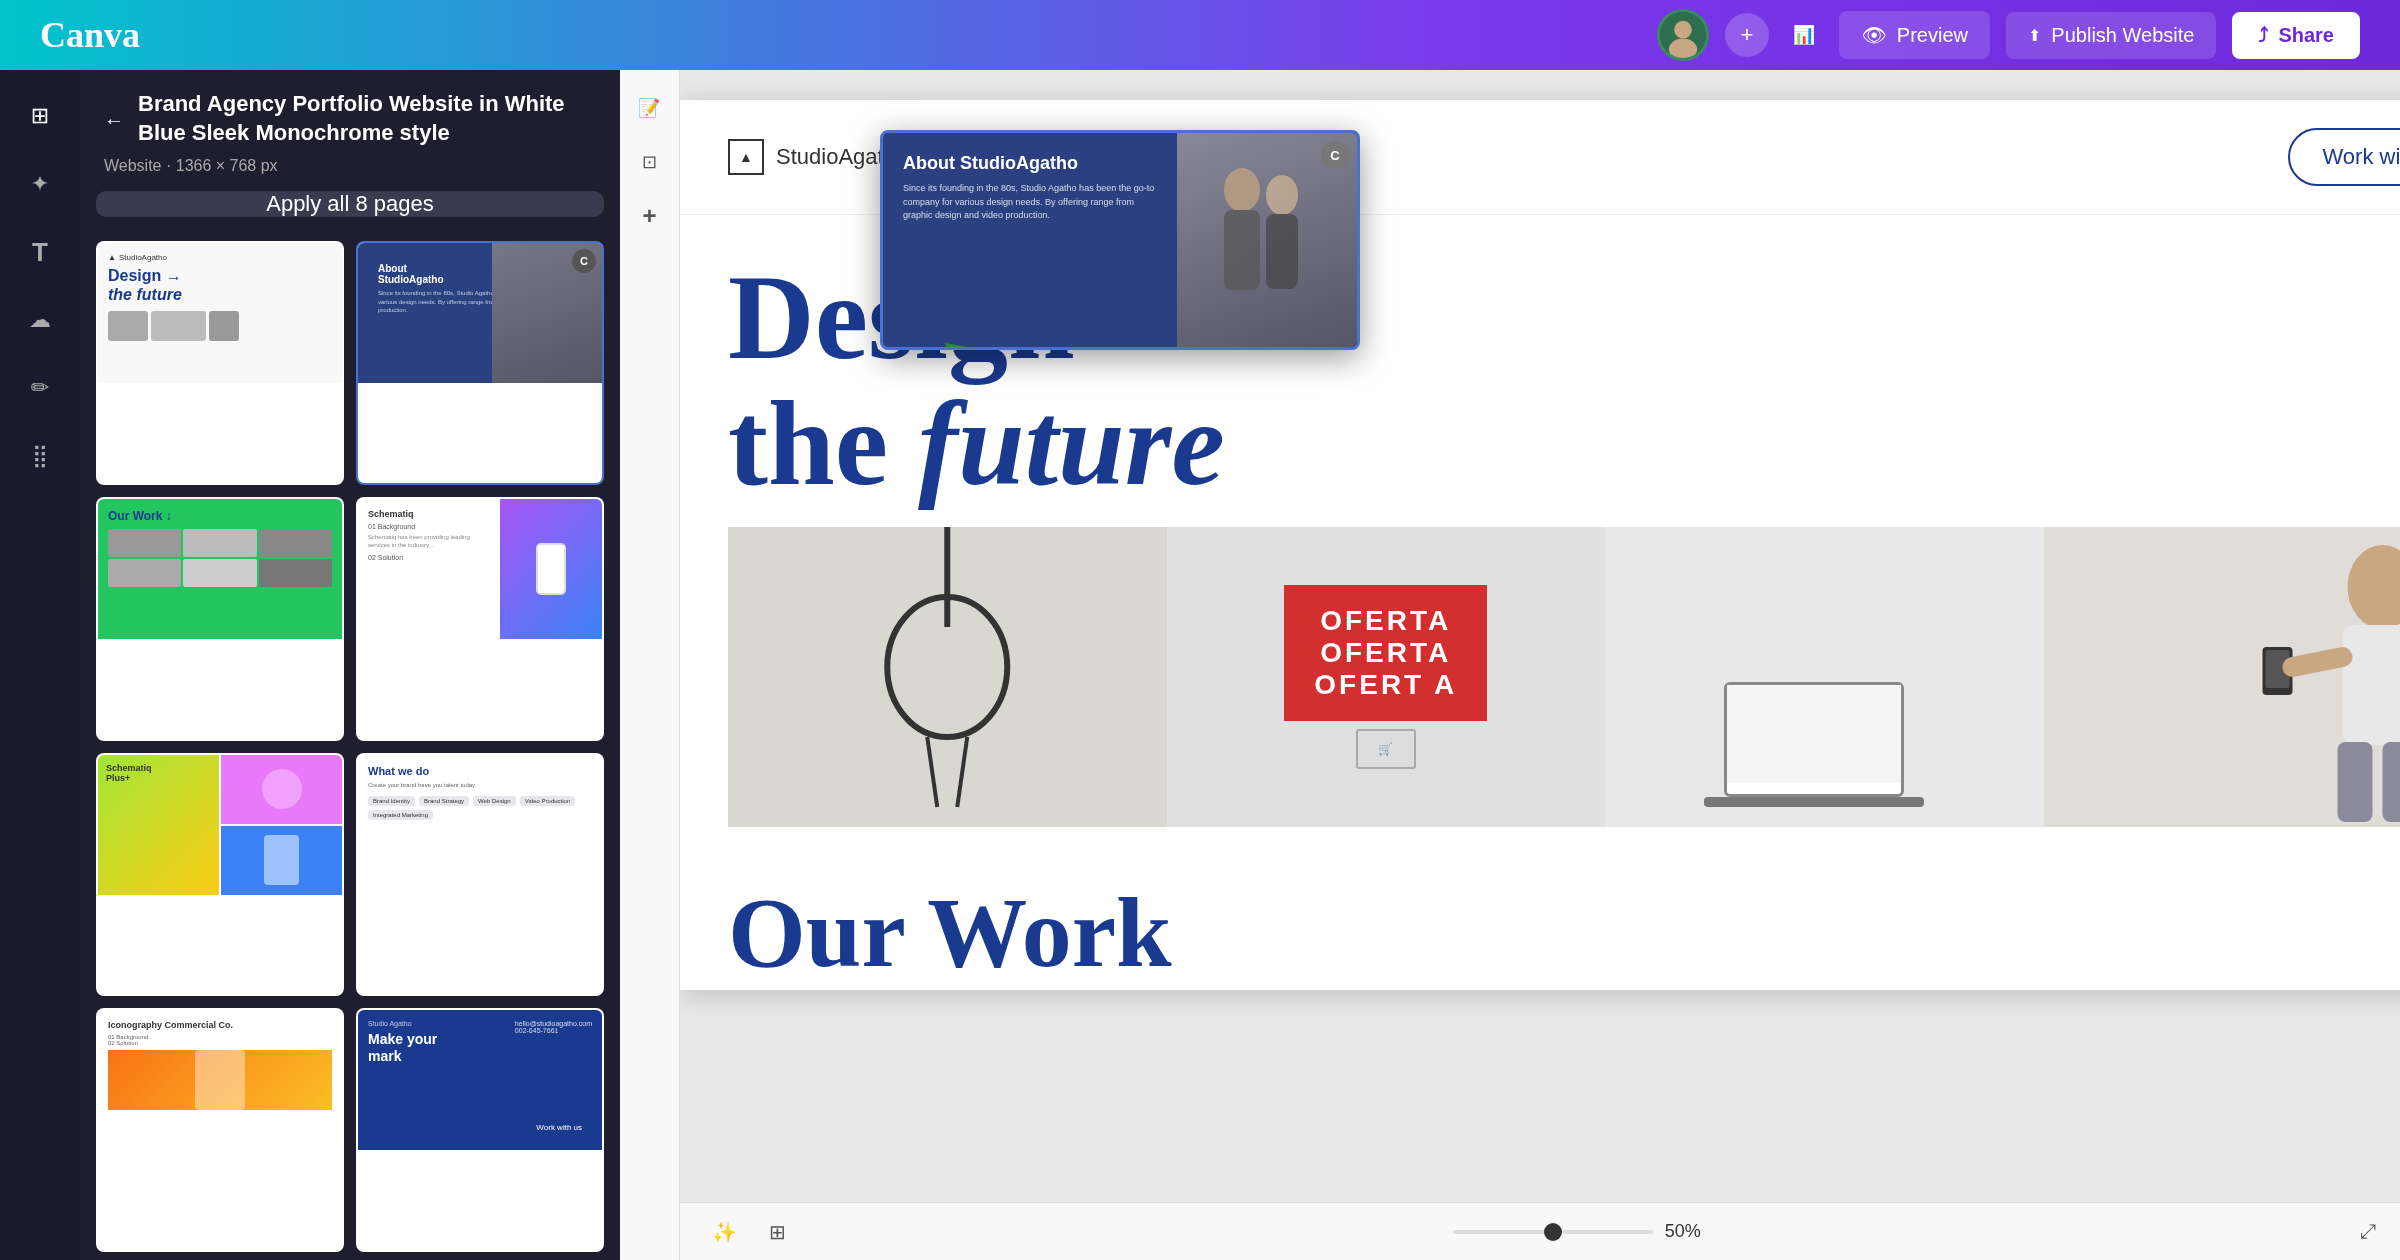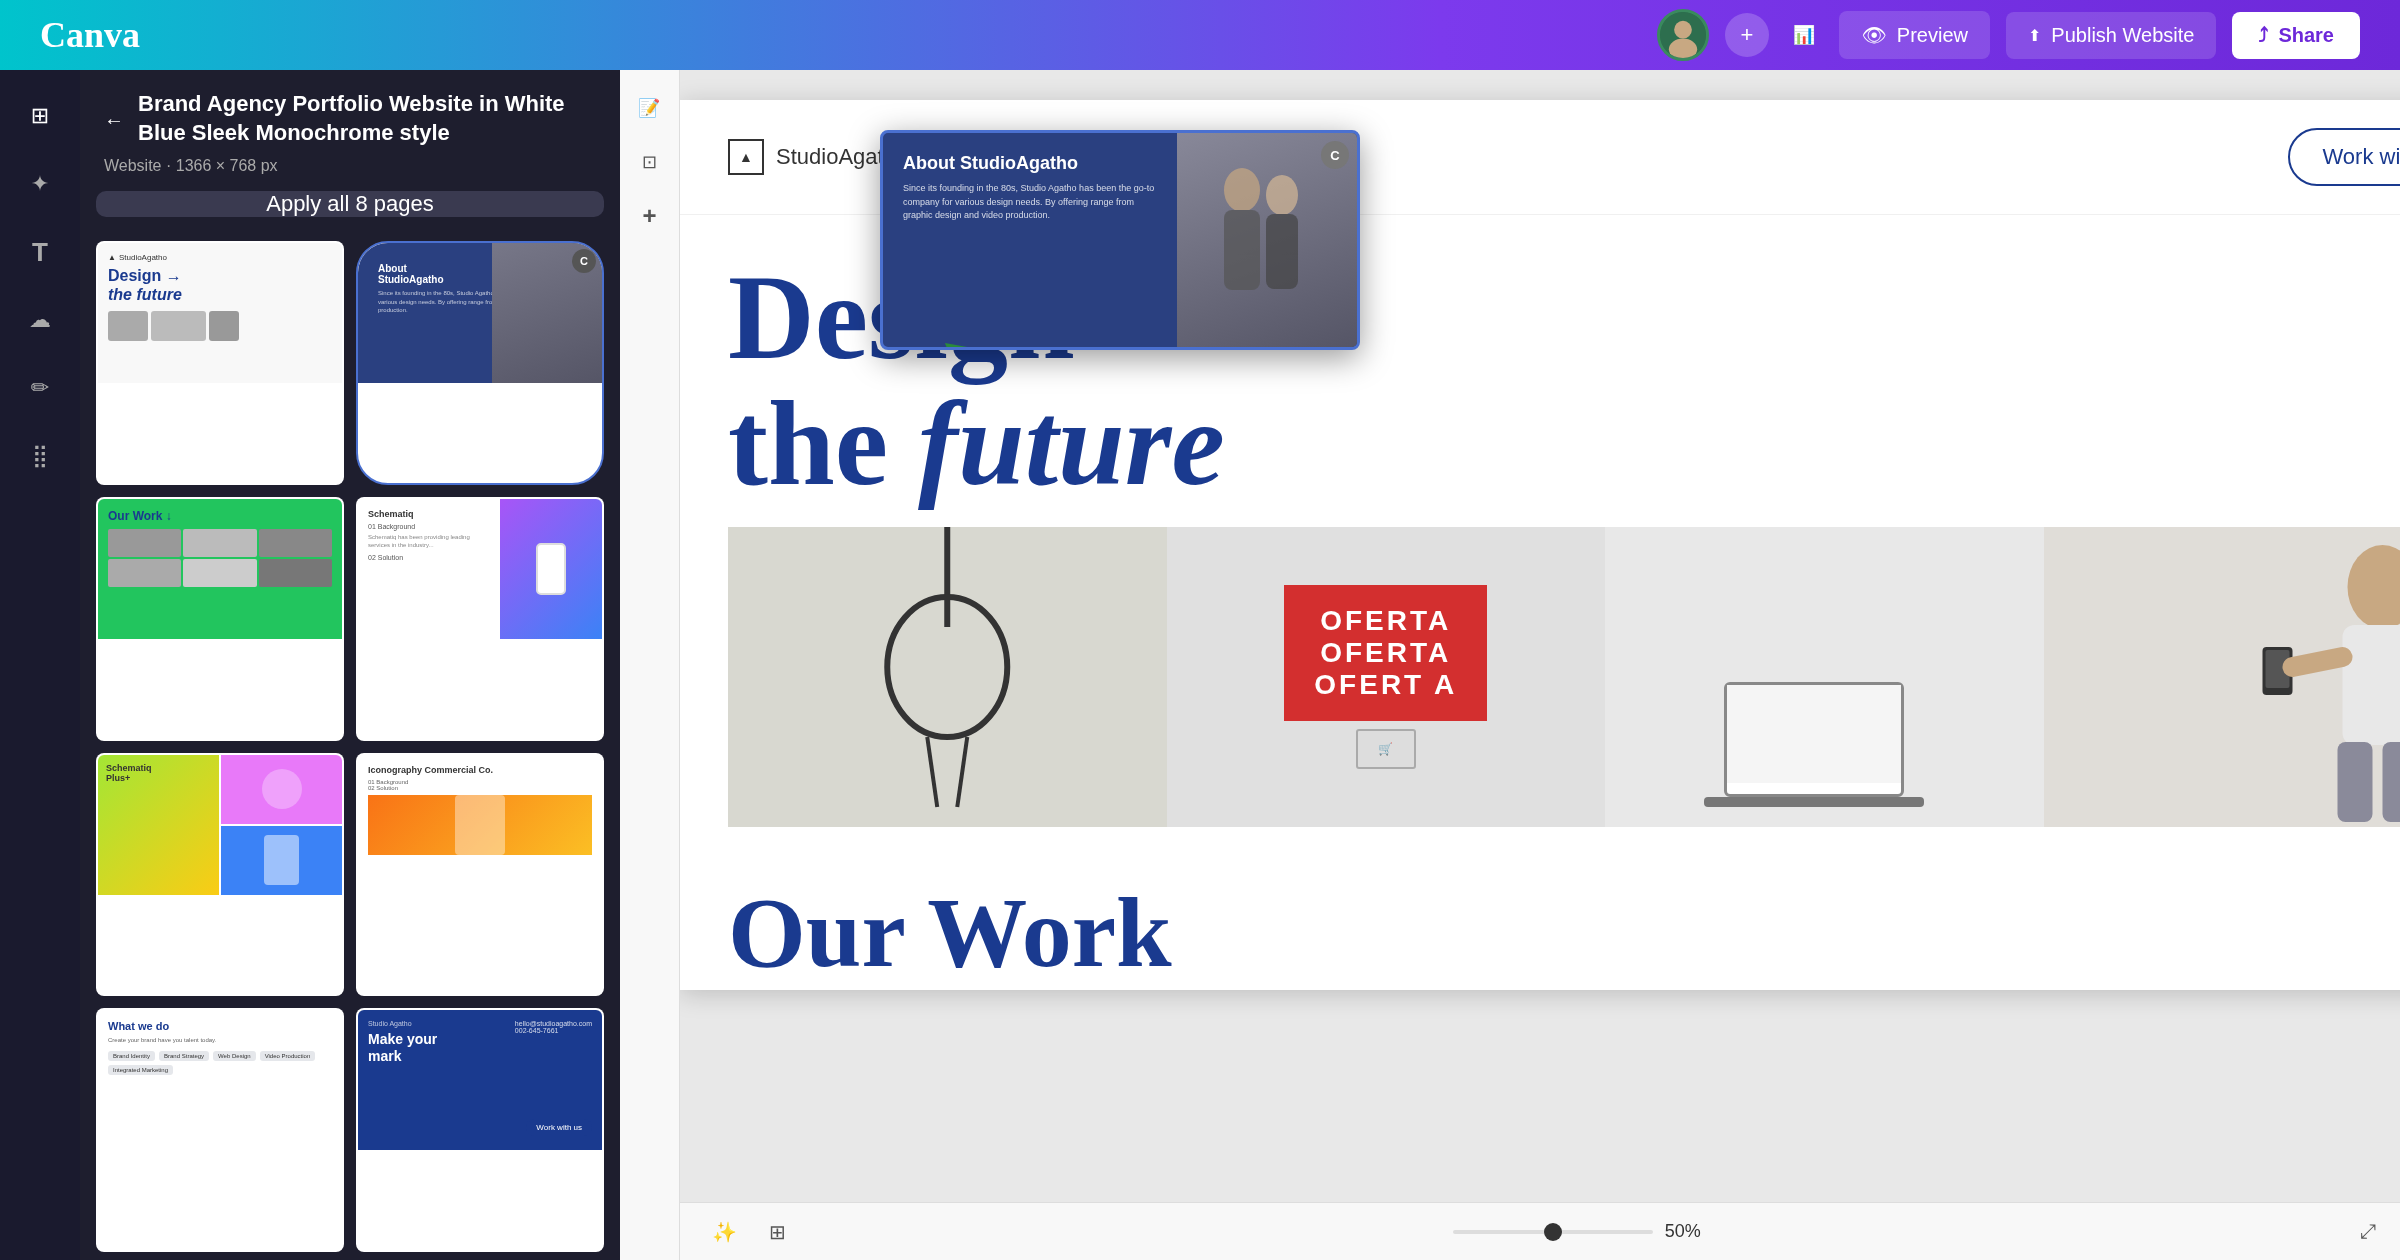--- a/index.html
+++ b/index.html
@@ -164,21 +164,21 @@
       scrollbar-color: #444 #1e1e2e;
     }
     .thumb-item {
       background: white;
       border-radius: 8px;
       overflow: hidden;
       cursor: pointer;
       border: 2px solid transparent;
       position: relative;
     }
-    .thumb-item.selected { border-color: #4a90d9; border-radius: 32px; }
+    .thumb-item.selected { border-color: #4a90d9; }
     .thumb-img {
       width: 100%;
       height: 140px;
       background: #eee;
       overflow: hidden;
       position: relative;
     }
     .thumb1-content {
       padding: 10px;
       height: 140px;
@@ -650,41 +650,41 @@
               <div style="width:40px;height:40px;background:rgba(255,255,255,0.3);border-radius:50%"></div>
             </div>
             <div class="thumb5-r2" style="display:flex;align-items:center;justify-content:center">
               <div style="width:35px;height:50px;background:rgba(255,255,255,0.5);border-radius:4px"></div>
             </div>
           </div>
         </div>
       </div>
 
       <div class="thumb-item">
-        <div class="thumb-img thumb6-content">
-          <div class="thumb6-title">Iconography Commercial Co.</div>
-          <div class="thumb6-text">01 Background<br>02 Solution</div>
-          <div class="thumb6-img">
-            <div style="width:100%;height:100%;background:linear-gradient(135deg,#f97316,#fbbf24);display:flex;align-items:center;justify-content:center">
-              <div style="width:50px;height:60px;background:rgba(255,255,255,0.4);border-radius:4px"></div>
-            </div>
-          </div>
-        </div>
-      </div>
-
-      <div class="thumb-item">
         <div class="thumb-img thumb7-content">
           <div class="thumb7-title">What we do</div>
           <div style="font-size:6px;color:#666;line-height:1.5">Create your brand have you talent today.</div>
           <div class="thumb7-items">
             <span class="thumb7-tag">Brand Identity</span>
             <span class="thumb7-tag">Brand Strategy</span>
             <span class="thumb7-tag">Web Design</span>
             <span class="thumb7-tag">Video Production</span>
             <span class="thumb7-tag">Integrated Marketing</span>
+          </div>
+        </div>
+      </div>
+
+      <div class="thumb-item">
+        <div class="thumb-img thumb6-content">
+          <div class="thumb6-title">Iconography Commercial Co.</div>
+          <div class="thumb6-text">01 Background<br>02 Solution</div>
+          <div class="thumb6-img">
+            <div style="width:100%;height:100%;background:linear-gradient(135deg,#f97316,#fbbf24);display:flex;align-items:center;justify-content:center">
+              <div style="width:50px;height:60px;background:rgba(255,255,255,0.4);border-radius:4px"></div>
+            </div>
           </div>
         </div>
       </div>
 
       <div class="thumb-item">
         <div class="thumb-img thumb8-content">
           <div class="thumb8-sub">Studio Agatho</div>
           <div class="thumb8-title">Make your<br>mark</div>
           <div style="position:absolute;right:10px;top:10px;font-size:7px;color:rgba(255,255,255,0.8)">
             hello@studioagatho.com<br>002-645-7661

